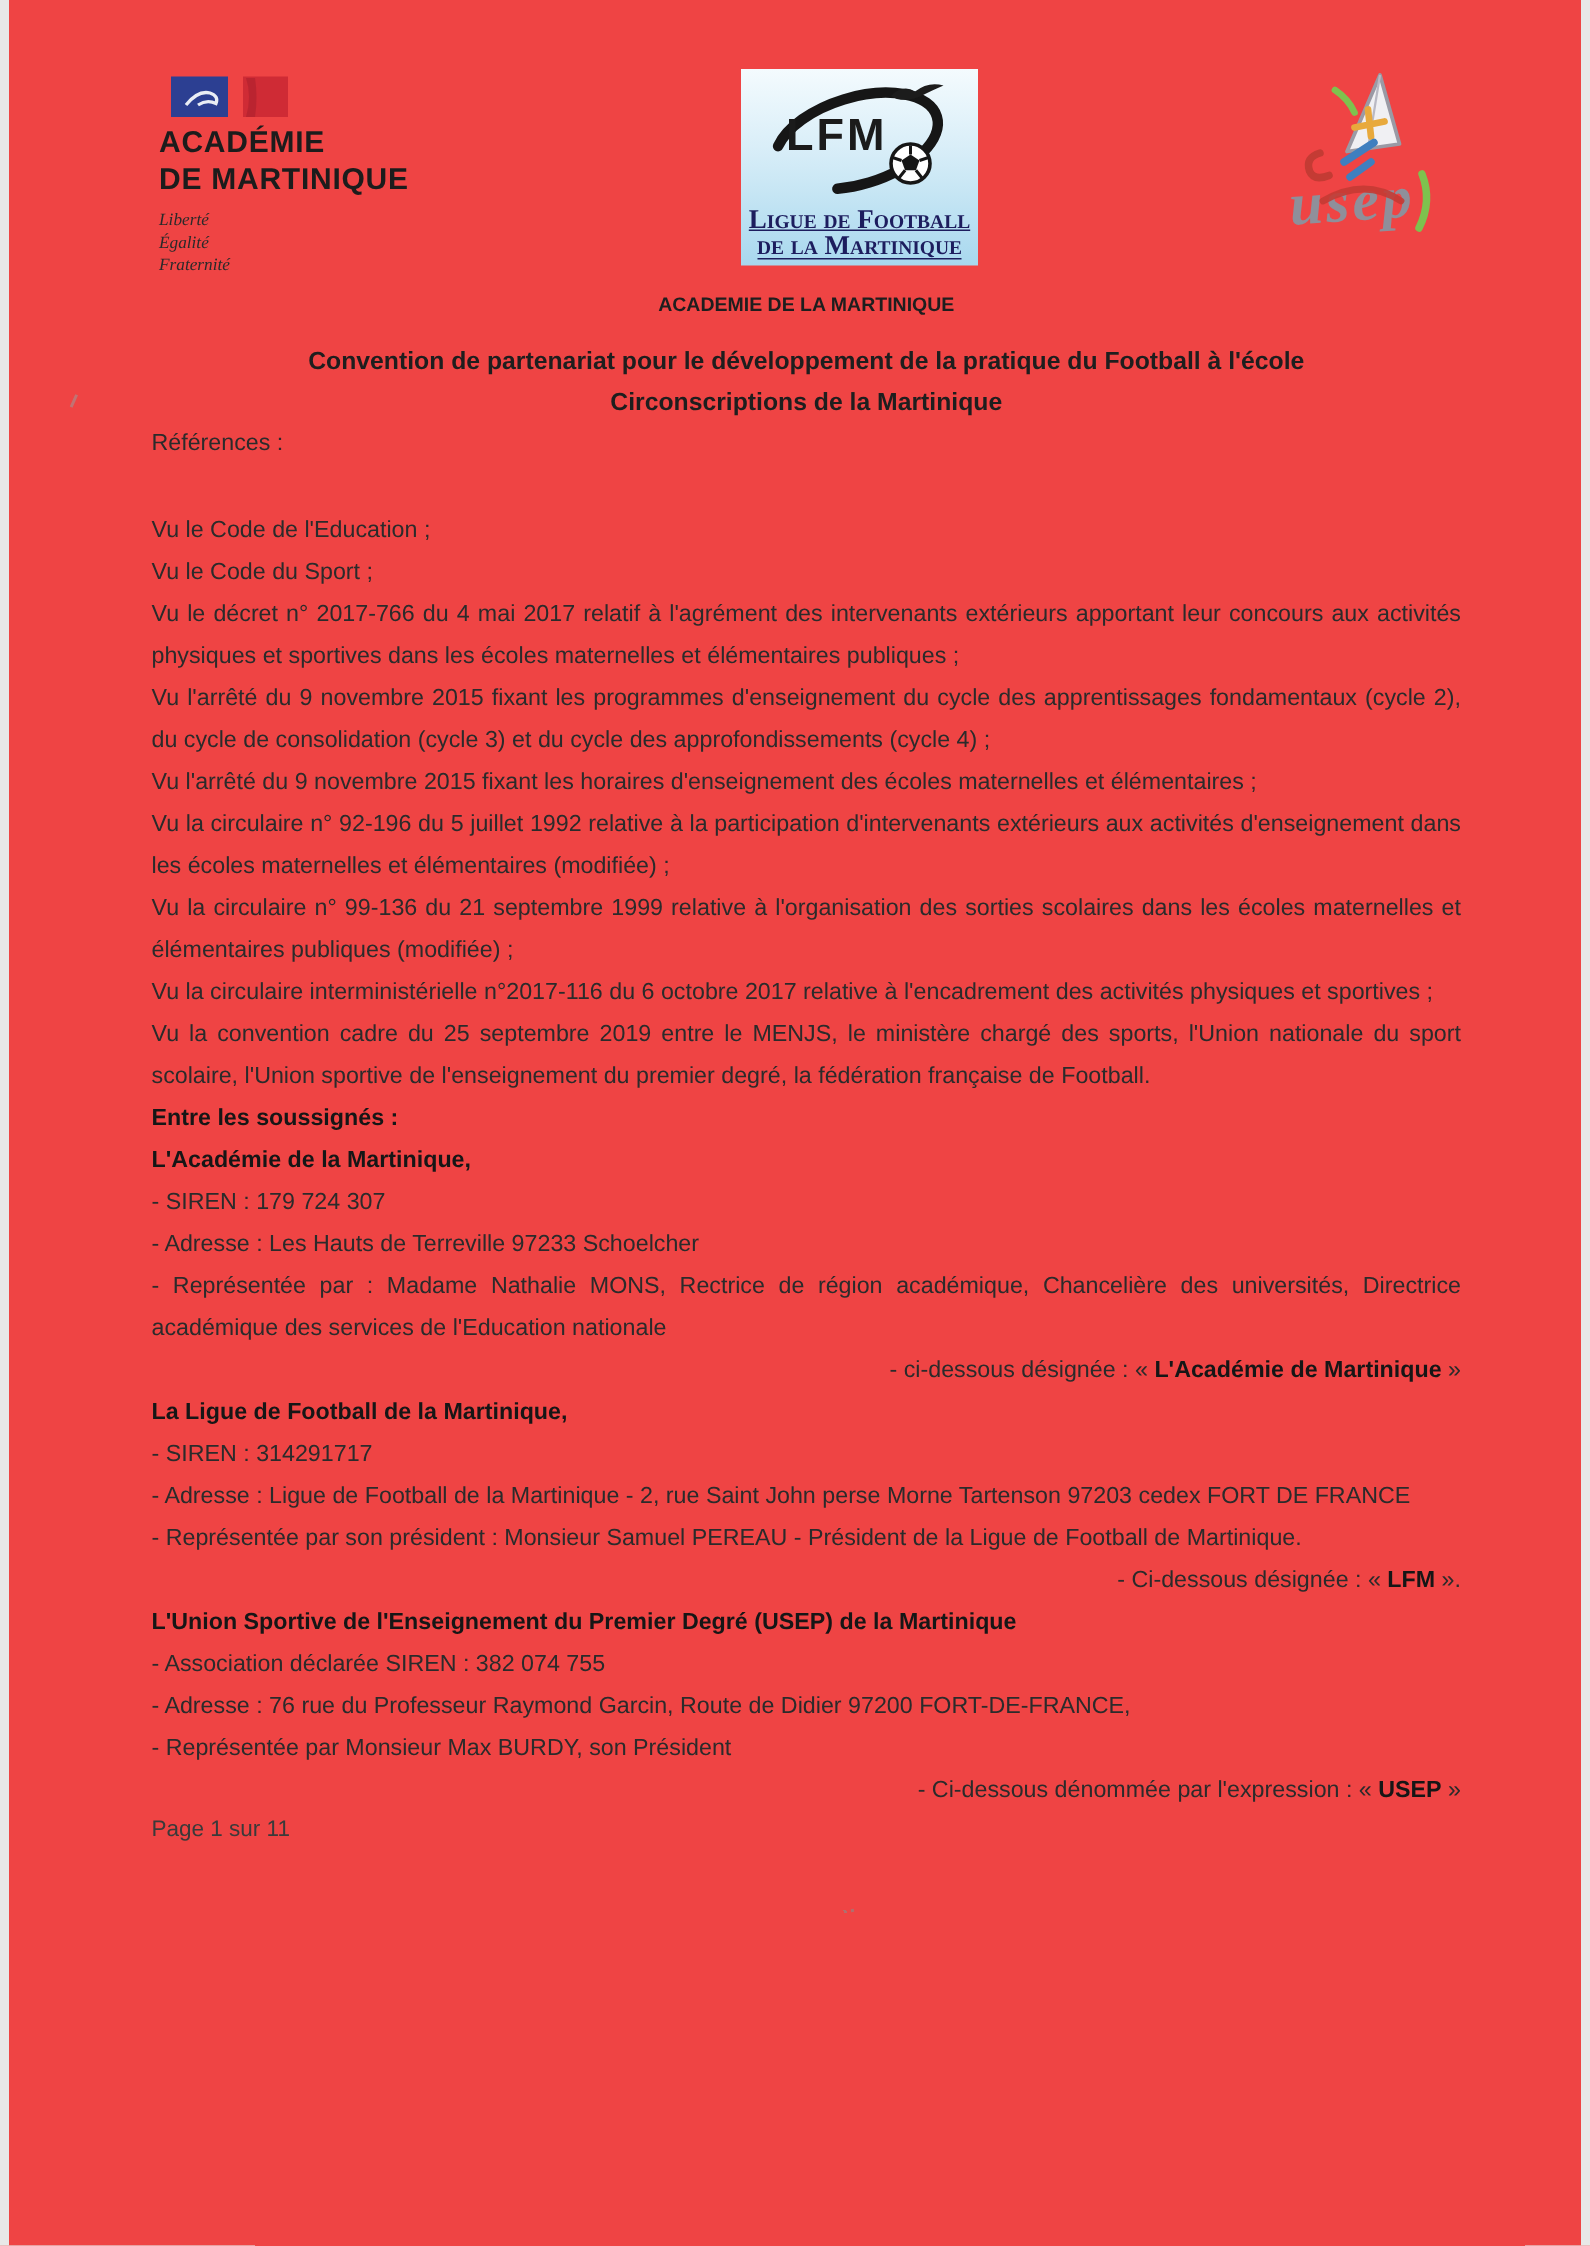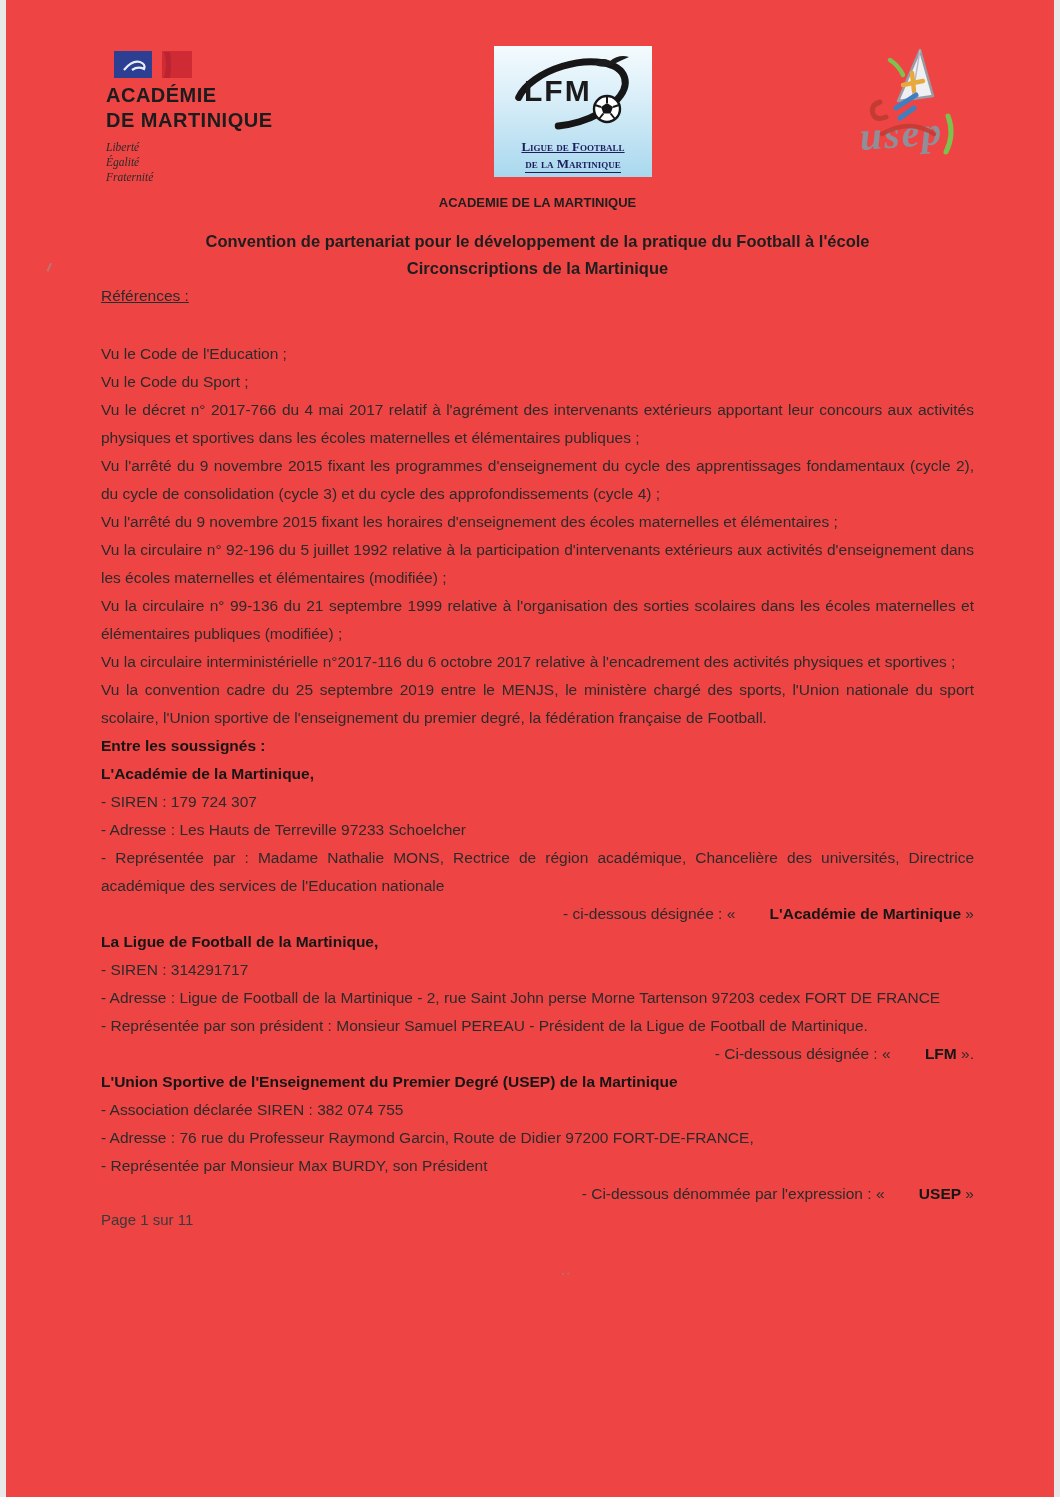--- a/index.html
+++ b/index.html
@@ -16,41 +16,41 @@
   .motto { margin-top:7px; font-family:"Liberation Serif", serif; font-style:italic; font-size:11.5px; line-height:15px; color:#2a2a2a; }
 
   .logo-lfm { position:absolute; left:488px; top:46px; width:154px;
     background:linear-gradient(180deg,#f4fbfe 0%,#d9eef8 40%,#a8d8ee 100%);
     padding:2px 2px 4px 2px; }
   .lfm-art { position:relative; width:150px; height:90px; }
   .lfm-swoosh { position:absolute; left:0; top:0; }
   .lfm-acro { position:absolute; left:28px; top:26px; font-size:30px; font-weight:900; letter-spacing:2px; color:#1b1b1b; }
   .lfm-ball { position:absolute; left:96px; top:46px; }
   .lfm-bird { position:absolute; left:96px; top:6px; }
-  .lfm-banner { text-align:center; font-family:"Liberation Serif", serif; font-variant:small-caps; font-weight:bold; color:#1d1d5e; font-size:13px; line-height:17px; }
+  .lfm-banner { text-align:center; font-family:"Liberation Serif", serif; font-variant:small-caps; font-weight:bold; color:#1d1d5e; font-size:18px; line-height:17px; }
   .lfm-banner .l1 { text-decoration:underline; }
   .lfm-banner .l2 { display:inline-block; border-bottom:1px solid #1d1d5e; }
 
   .logo-usep { position:absolute; left:850px; top:44px; width:120px; height:122px; }
 
   
   .doc { position:absolute; left:95px; top:186px; width:873px; font-size:15.5px; line-height:28px; }
   .doc p { margin:0; text-align:justify; }
   .title { margin-top:6px; text-align:center; font-size:13px; font-weight:bold; color:#1e1e1e; line-height:22px; }
   .subtitle { margin-top:14px; text-align:center; font-size:16.5px; font-weight:bold; color:#1e1e1e; line-height:27px; }
-  .refs-label { margin-top:14px;text-decoration:underline; }
+  .refs-label { margin-top:14px; }
   .refs { margin-top:30px; }
   .soussignes { margin-top:36px; font-weight:bold; color:#161616; }
   .party-name { font-weight:bold; color:#161616; }
   .p1 { margin-top:26px; }
   .p2 { margin-top:22px; }
   .p3 { margin-top:20px; }
   .hang { padding-left:17px; text-indent:-17px; }
   .designation { text-align:right !important; }
-  .designation b { color:#161616;margin-left:30px; }
+  .designation b { color:#161616; }
   .footer { margin-top:-3px; text-align:center; font-size:15px; line-height:24px; color:#3a3a3a; }
 
   
   .artifact1 { position:absolute; left:42px; top:264px; width:6px; height:9px;
     border-left:2px solid #9a9a9a; transform:rotate(24deg); opacity:.55; }
   .artifact2 { position:absolute; left:556px; top:1268px; width:7px; height:5px;
     border-bottom:2px dotted #8a8a8a; transform:rotate(-8deg); opacity:.6; }
 </style>
 </head>
 <body>

